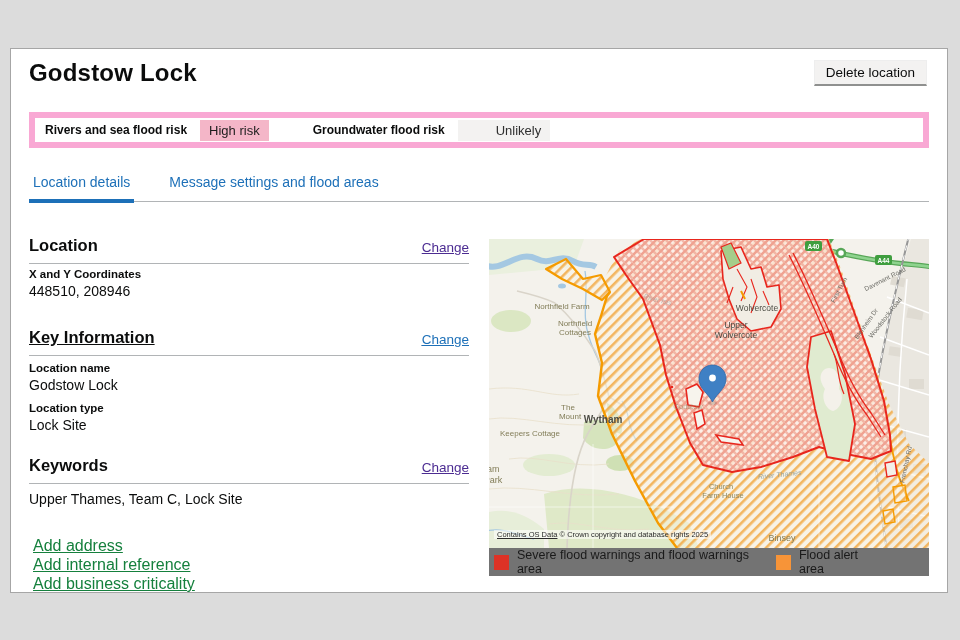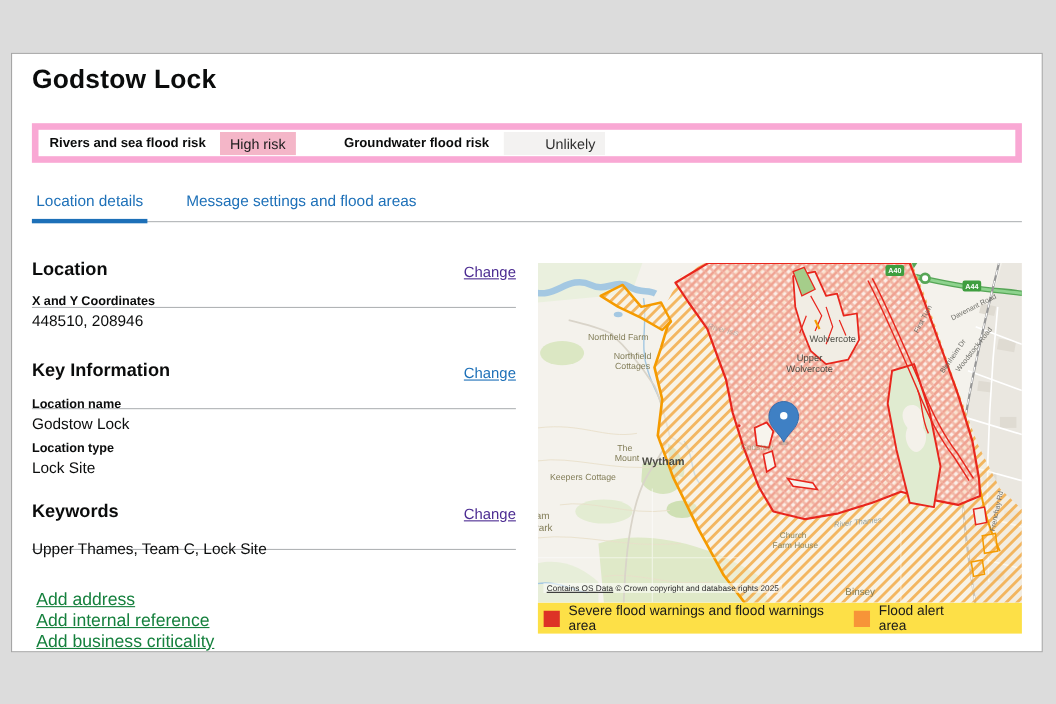--- a/index.html
+++ b/index.html
@@ -13,54 +13,55 @@
   .risk-label { font-size:12px; font-weight:bold; margin-right:13px; }
   .tag { font-size:13px; padding:3px 9px; white-space:nowrap; }
   .tag-pink { background:#f4b6c8; color:#1c1c1c; }
   .tag-grey { background:#f3f2f1; color:#2f2f2f; margin-right:0;padding-left:38px; }
   .risk-gap { width:44px; }
 
   .tabs { position:absolute; left:18px; top:125px; width:900px; display:flex; gap:31px; border-bottom:1px solid #b1b4b6; }
   .tab { font-size:14px; color:#1d70b8; padding:0 4px 9px 4px; cursor:pointer; }
   .tab.active { border-bottom:4px solid #1d70b8; margin-bottom:-2px; }
 
-  .section-head { position:absolute; left:18px; width:440px; display:flex; justify-content:space-between; align-items:flex-end; border-bottom:1px solid #b1b4b6; padding-bottom:24px;text-align:center; }
+  .section-head { position:absolute; left:18px; width:440px; display:flex; justify-content:space-between; align-items:flex-end; border-bottom:1px solid #b1b4b6; padding-bottom:8px;text-align:center; }
   .section-head h2 { font-size:16.5px; font-weight:bold; }
   a.change { font-size:13.5px; color:#1d70b8; }
   a.change.visited { color:#4c2c92; }
-  .s1 { top:187px; } .s2 { top:279px; } .s3 { top:407px; }
+  .s1 { top:187px; } .s2 { top:279px;text-decoration:underline; } .s3 { top:407px; }
 
   .field-label { position:absolute; left:18px; font-size:11.5px; font-weight:bold; }
   .field-value { position:absolute; left:18px; font-size:14px; }
   .add-link { position:absolute; left:22px; font-size:16px; color:#15803d; text-decoration:underline; cursor:pointer; }
 
   .map-wrap { position:absolute; left:478px; top:190px; width:440px; height:309px; overflow:hidden; cursor:grab; }
   .attribution { position:absolute; left:5px; top:291px; font-size:7.5px; color:#2b2b2b; background:rgba(255,255,255,.55); padding:0 3px; white-space:nowrap; }
   .attribution a { color:#2b2b2b; text-decoration:underline; }
 
-  .legend { position:absolute; left:478px; top:499px; width:440px; height:28px; background:#fde047; display:flex; align-items:flex-start; padding:0 5px 0 5px; }
+  .legend { position:absolute; left:478px; top:499px; width:440px; height:28px; background:#737373; display:flex; align-items:flex-start; padding:0 5px 0 5px; }
   .legend-item { display:flex; align-items:center; gap:8px; font-size:12.5px; color:#1a1a1a; }
   .legend-item + .legend-item { margin-left:auto; margin-right:38px; }
   .legend svg { display:block; }
 
   .mlab { font-family:"Liberation Sans", sans-serif; }
   .ml-olive { fill:#827d58; font-size:8px; }
   .ml-olive2 { fill:#8d8760; font-size:7.5px; }
   .ml-dark { fill:#4c4c44; font-size:10px; font-weight:bold; }
   .ml-dark-sm { fill:#4c4c44; font-size:8.5px; }
   .ml-road { fill:#6e6e68; font-size:6.5px; }
   .ml-water { fill:#8a9a98; font-size:7px; font-style:italic; }
   .ml-pill { fill:#ffffff; font-size:6.5px; font-weight:bold; }
 </style>
 </head>
 <body>
 
 <div class="card">
 
   <h1 class="page-title">Godstow Lock</h1>
+  <button class="delete-btn">Delete location</button>
 
   <div class="risk-bar">
     <span class="risk-label">Rivers and sea flood risk</span>
     <span class="tag tag-pink">High risk</span>
     <span class="risk-gap"></span>
     <span class="risk-label">Groundwater flood risk</span>
     <span class="tag tag-grey">Unlikely</span>
   </div>
 
   <nav class="tabs">

